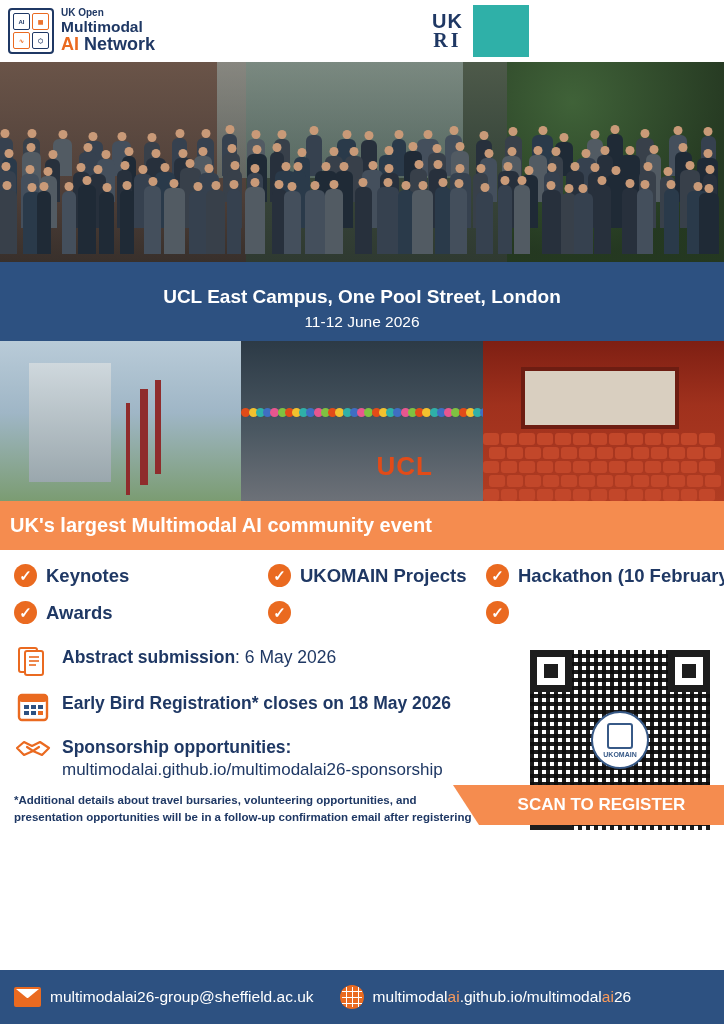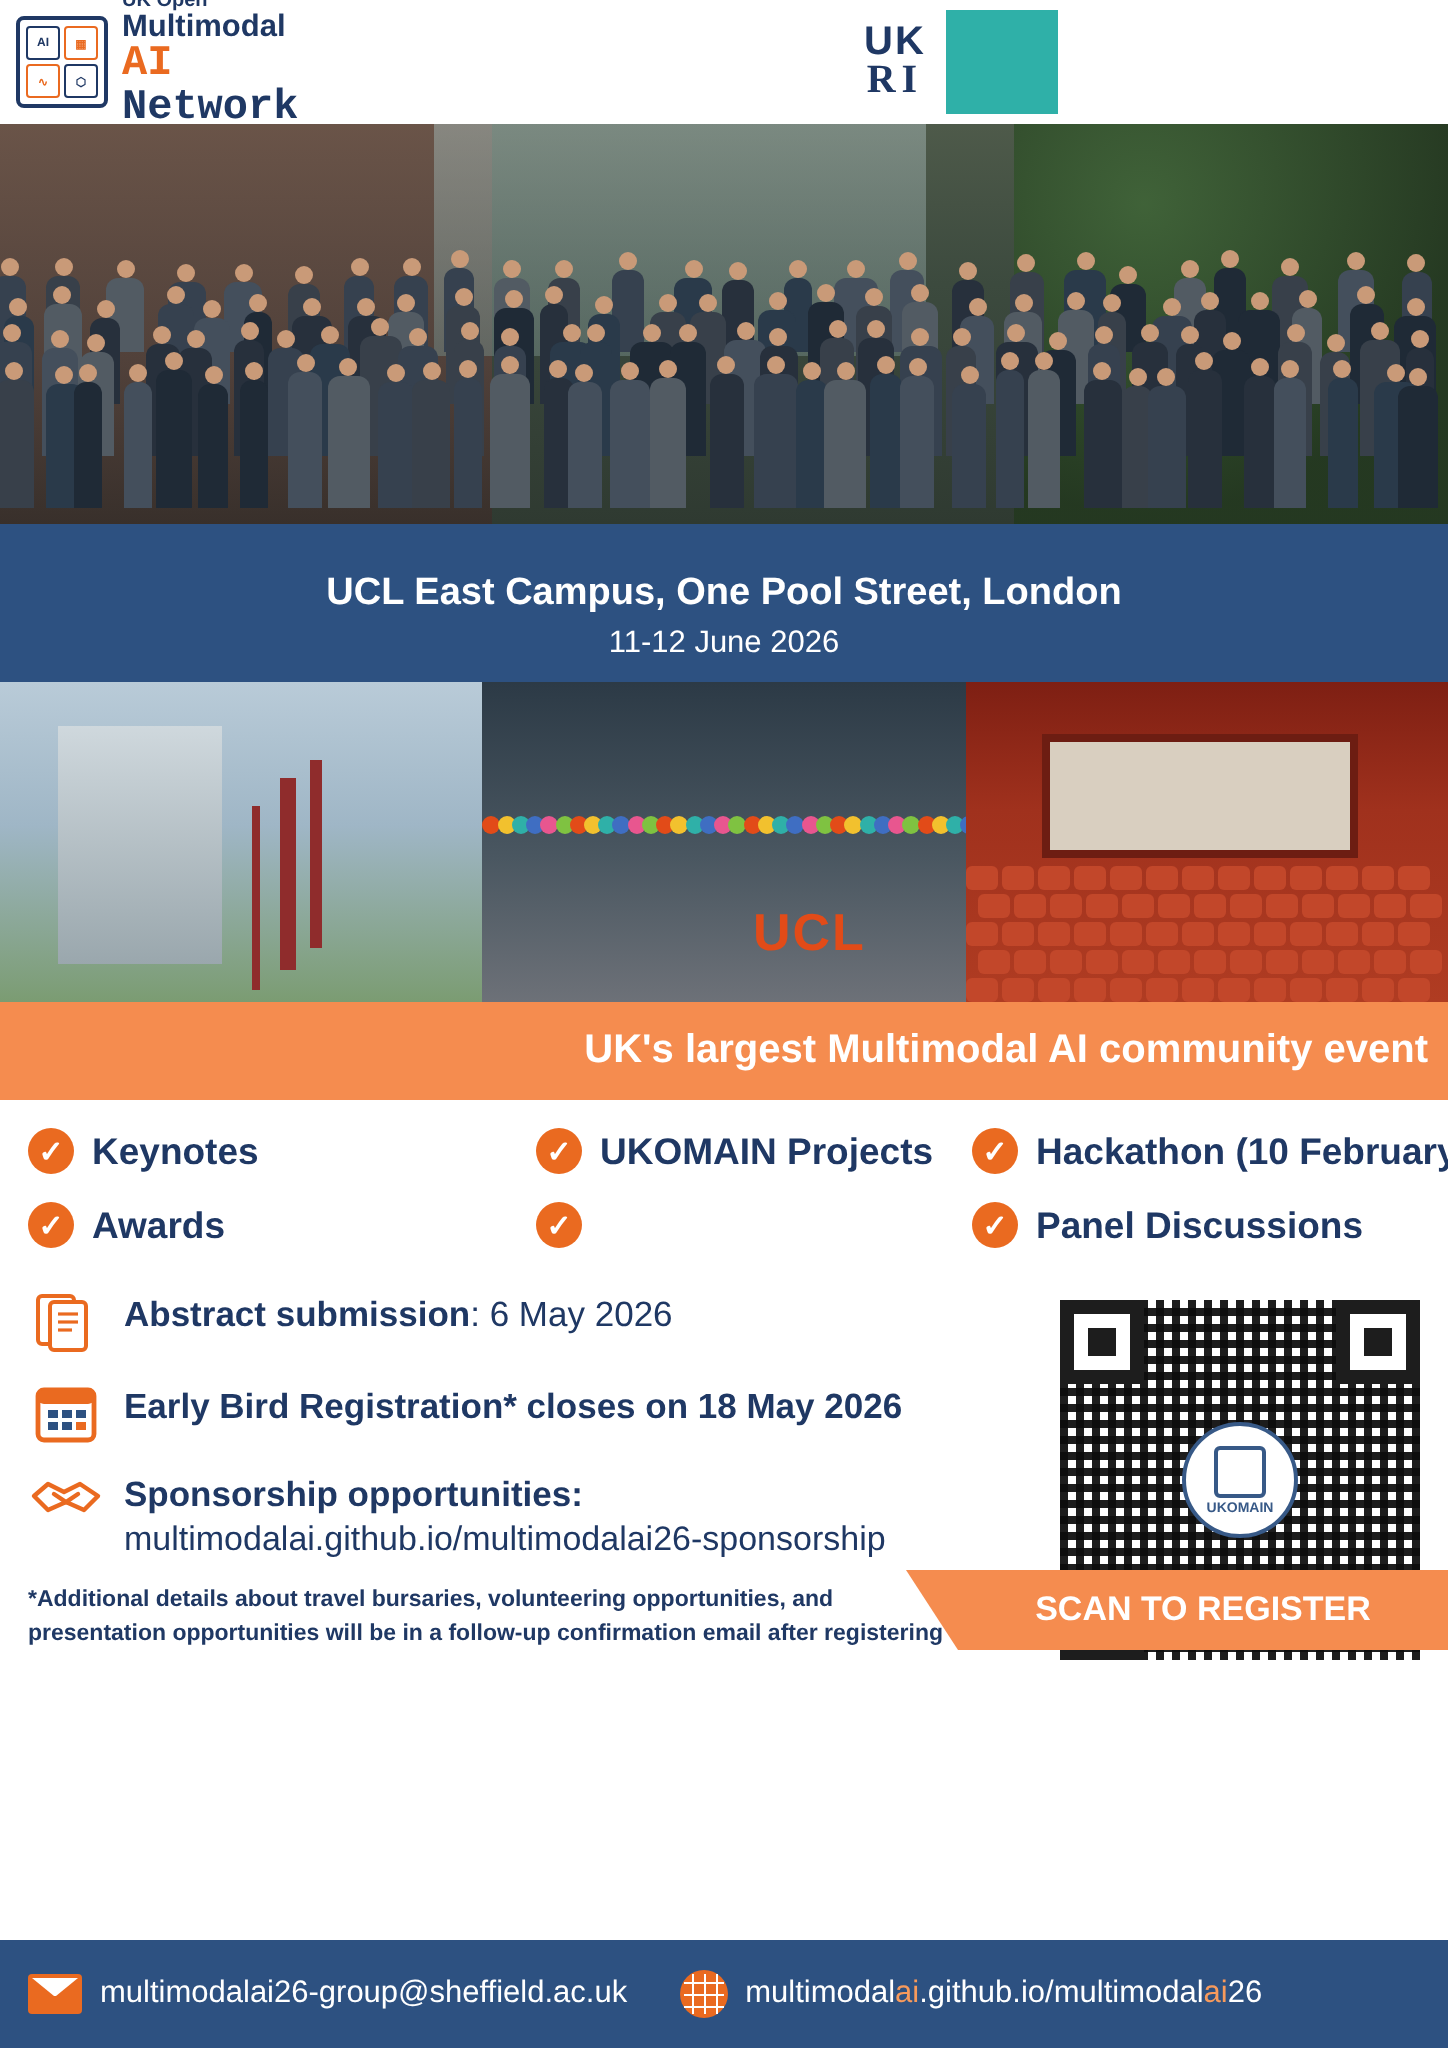--- a/index.html
+++ b/index.html
@@ -25,21 +25,21 @@
   }
   .logo-mark span {
     border: 1.5px solid #1f3864; border-radius: 2px;
     font-size: 6px; color:#1f3864; display:flex; align-items:center; justify-content:center;
     font-weight: bold;
   }
   .logo-mark span.accent { border-color:#ea6a20; color:#ea6a20; }
   .logo-text { line-height: 1.05; font-weight: bold; font-size: 15px; color:#1f3864; }
   .logo-text .l1 { font-size: 10px; }
   .logo-text .l2 { font-size: 15.5px; }
-  .logo-text .l3 { font-size: 21px; font-family: Liberation Mono, monospace; }
+  .logo-text .l3 { font-size: 18px; }
   .logo-text .orange { color:#ea6a20; }
 
   .header-mid { flex: 1; background: #ffffff; }
 
   .logo-right {
     display: flex; align-items: center; gap: 10px; padding-right: 6px;
     flex: 0 0 292px;
   }
   .ukri {
     font-weight: bold; color:#1f3864; font-size: 20px; line-height: 0.95;
@@ -116,21 +116,21 @@
   .ph3 { background: linear-gradient(180deg,#7e1f13 0%, #a0311d 40%, #b03c22 100%); }
   .ph3::before {
     content:""; position:absolute; left:16%; top:16%; width:62%; height:34%;
     background:#d9cfc0; border:4px solid #6d1d12;
   }
   .ph3 .seats { position:absolute; left:0; right:0; bottom:0; height:46%; }
   .ph3 .seats i { position:absolute; width:16px; height:12px; background:#c2472a; border-radius:3px; }
 
   
   .tagline {
-    background:#f58c4f; color:#ffffff; text-align:right;
+    background:#f58c4f; color:#ffffff; text-align:left;
     font-size: 20px; font-weight: bold; padding: 13px 10px;
   }
 
   
   .features { padding: 14px 14px 0 14px; }
   .frow { display:flex; margin-bottom: 14px; }
   .fitem { display:flex; align-items:center; gap:9px; }
   .fitem.c1 { flex: 0 0 254px; }
   .fitem.c2 { flex: 0 0 218px; }
   .fitem.c3 { flex: 1; }
@@ -513,21 +513,20 @@
     <div class="frow">
       <div class="fitem c1">
         <div class="check">✓</div>
         <div class="flabel">Awards</div>
       </div>
       <div class="fitem c2">
         <div class="check">✓</div>
       </div>
       <div class="fitem c3">
         <div class="check">✓</div>
-        <div class="flabel">Panel Discussions</div>
       </div>
     </div>
   </div>
 
   <div class="info">
 
     <div class="iline">
       <div class="iicon">
         <svg width="34" height="34" viewBox="0 0 34 34" aria-hidden="true">
           <rect x="3" y="4" width="18" height="24" rx="2" fill="#fff" stroke="#ea6a20" stroke-width="2"></rect>

